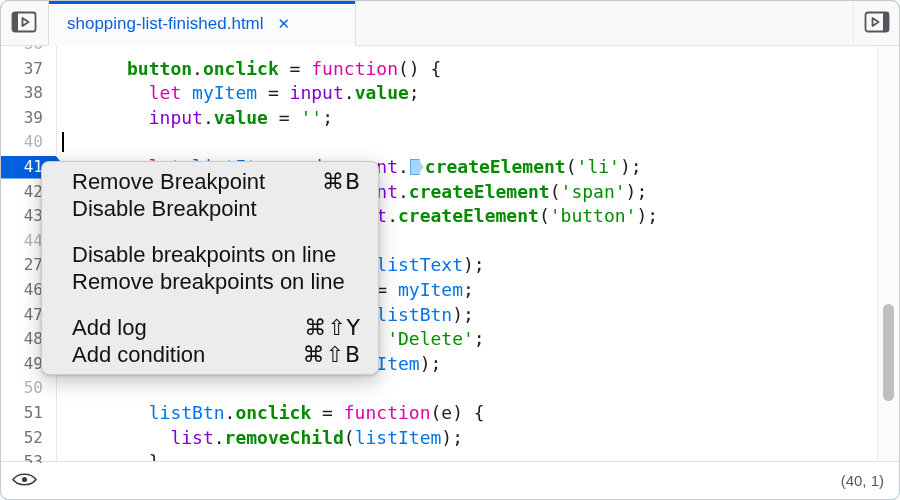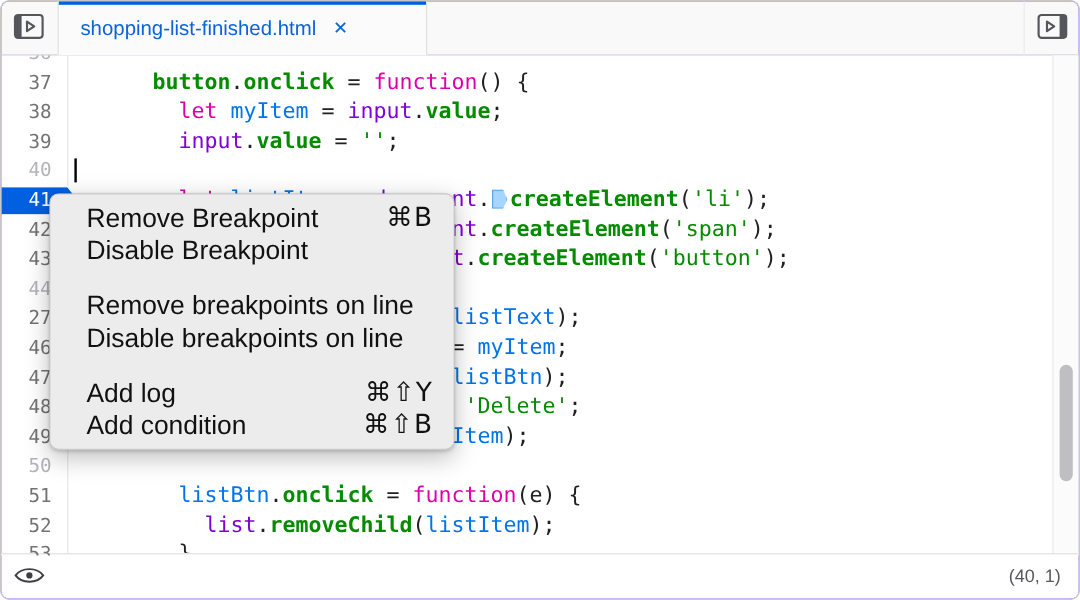--- a/index.html
+++ b/index.html
@@ -3,21 +3,21 @@
 <meta charset="utf-8">
 <style>
   :root{
     --accent:#0060df; --kw:#dd00a9; --fn:#058b00; --var:#0074e8; --glb:#8000d7;
     --str:#058b00; --pln:#202022; --gutter-num:#737373; --gutter-dim:#b3b3b8;
     --border:#e0e0e2; --bar-bg:#f9f9fa;
   }
   *{box-sizing:border-box;margin:0;padding:0}
   body{background:#ffffff;font-family:"Liberation Sans",sans-serif;}
   #window{position:relative;width:900px;height:500px;border:1px solid #c8c8cc;
-    border-radius:8px;overflow:hidden;background:#6d28d9;}
+    border-radius:8px;overflow:hidden;background:#0ea5e9;}
 
   
   #tabbar{position:absolute;left:0;top:0;width:100%;height:45px;background:var(--bar-bg);
     border-bottom:1px solid var(--border);}
   .panel-btn{position:absolute;top:0;width:46px;height:45px;display:flex;align-items:center;
     justify-content:center;cursor:pointer;background:transparent;border:none;}
   #panel-btn-left{left:0;}
   #panel-btn-right{right:0;border-left:1px solid #ececee;}
   #source-tab{position:absolute;left:47px;top:0;height:45px;width:308px;background:#fbfbfc;
     border-left:1px solid var(--border);border-right:1px solid var(--border);
@@ -133,24 +133,24 @@
   <div id="context-menu">
       <div class="menu-item">
         <span class="menu-label">Remove Breakpoint</span>
         <span class="menu-shortcut">⌘B</span>
       </div>
       <div class="menu-item">
         <span class="menu-label">Disable Breakpoint</span>
       </div>
       <div class="menu-gap"></div>
       <div class="menu-item">
-        <span class="menu-label">Remove breakpoints on line</span>
+        <span class="menu-label">Disable breakpoints on line</span>
       </div>
       <div class="menu-item">
-        <span class="menu-label">Disable breakpoints on line</span>
+        <span class="menu-label">Remove breakpoints on line</span>
       </div>
       <div class="menu-gap"></div>
       <div class="menu-item">
         <span class="menu-label">Add log</span>
         <span class="menu-shortcut">⌘⇧Y</span>
       </div>
       <div class="menu-item">
         <span class="menu-label">Add condition</span>
         <span class="menu-shortcut">⌘⇧B</span>
       </div>

